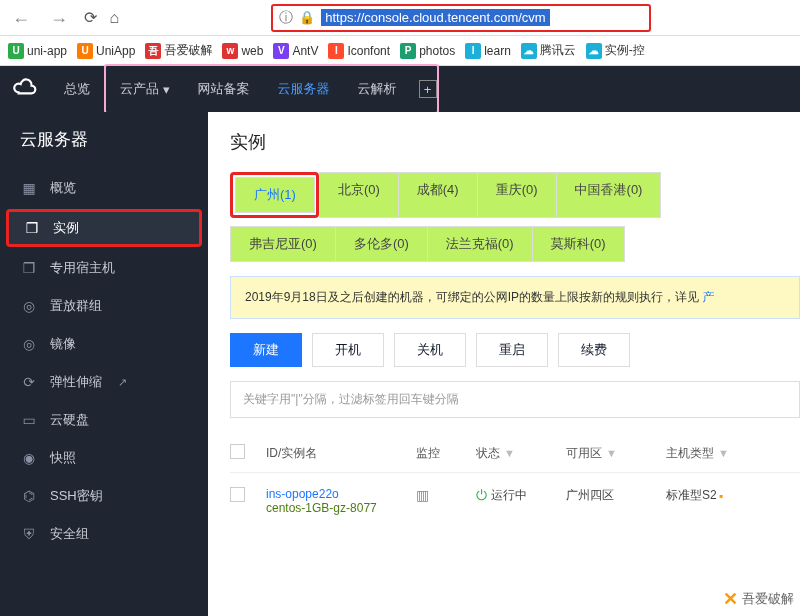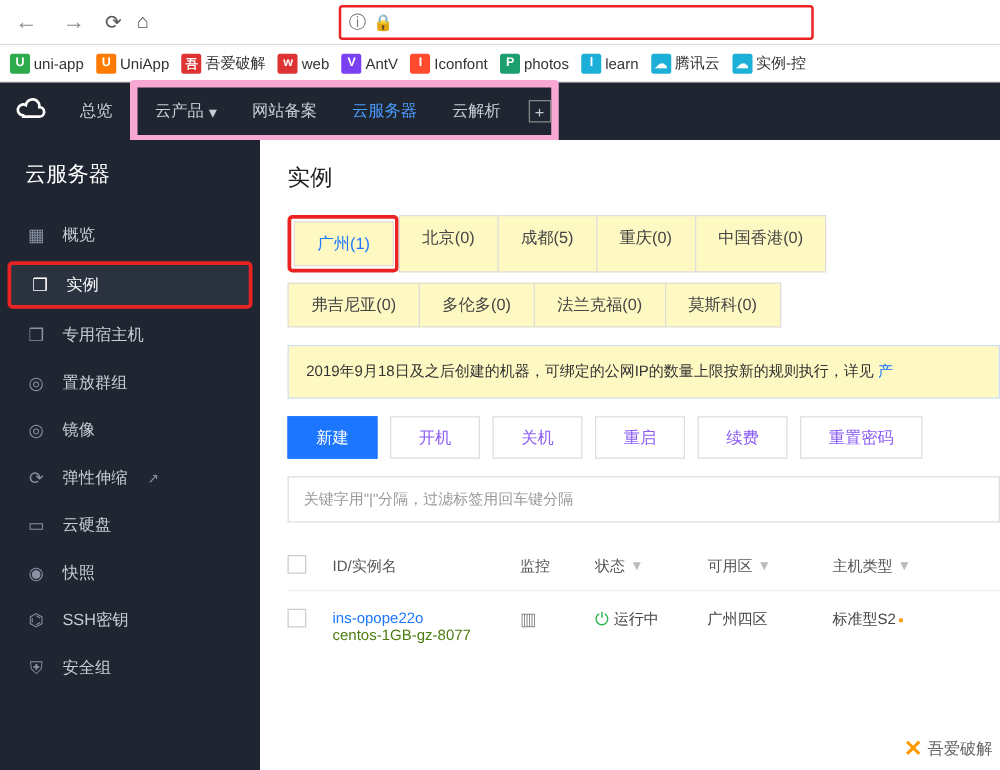--- a/index.html
+++ b/index.html
@@ -18,48 +18,48 @@
 .bookmarks { height: 30px; display: flex; align-items: center; padding: 0 8px; gap: 10px; border-bottom: 1px solid #ddd; font-size: 12px; }
 .bm { display: flex; align-items: center; gap: 3px; color: #333; }
 .bm .ic { width: 16px; height: 16px; border-radius: 2px; display: inline-flex; align-items: center; justify-content: center; font-size: 10px; color: #fff; font-weight: bold; }
 
 
 .top-nav { height: 46px; background: #1f2531; display: flex; align-items: center; color: #c8ccd4; font-size: 13px; }
 .cloud-logo { width: 50px; display: flex; justify-content: center; }
 .cloud-logo svg { width: 26px; height: 26px; }
 .nav-item { padding: 0 14px; height: 46px; display: flex; align-items: center; gap: 4px; }
 .nav-item.active { color: #4a9cff; }
-.nav-group { display: flex; border: 6px solid #f9a8d4; border-radius: 3px; height: 50px; align-items: center; }
+.nav-group { display: flex; border: 2px solid #f9a8d4; border-radius: 3px; height: 50px; align-items: center; }
 .plus-box { border: 1px solid #888; width: 18px; height: 18px; display: inline-flex; align-items: center; justify-content: center; margin-left: 8px; }
 
 .app { display: flex; height: calc(616px - 36px - 30px - 46px); }
 
 
 .sidebar { width: 208px; background: #1f2531; color: #c8ccd4; padding-top: 16px; }
 .sb-title { color: #fff; font-size: 17px; font-weight: 500; padding: 0 20px 18px; }
 .sb-item { display: flex; align-items: center; gap: 12px; padding: 10px 20px; font-size: 13px; }
 .sb-item.sel { background: #2b3240; color: #fff; border: 3px solid #e92222; border-radius: 4px; margin: 2px 6px; padding: 7px 14px; }
 .sb-item .ic { width: 18px; display: inline-flex; justify-content: center; color: #8a92a3; font-size: 14px; }
 .sb-item.sel .ic { color: #fff; }
 .ext-icon { font-size: 11px; color: #8a92a3; margin-left: 4px; }
 
 
 .main { flex: 1; background: #fff; padding: 18px 0 0 22px; overflow: hidden; position: relative; }
 .page-title { font-size: 18px; color: #222; margin-bottom: 18px; }
 
 .region-row { display: flex; gap: 0; margin-bottom: 8px; }
-.region-tab { border: 1px solid #ddd; padding: 8px 18px; font-size: 13px; color: #444; margin-right: -1px; background: #fef9c3; }
+.region-tab { border: 1px solid #ddd; padding: 8px 18px; font-size: 13px; color: #444; margin-right: -1px; background: #bef264; }
 .region-tab.active { color: #1c76ff; border: 1px solid #ddd; }
 .region-wrap-hl { border: 3px solid #e92222; border-radius: 4px; display: inline-block; padding: 2px; }
 
 .notice { background: #fef9c3; border: 1px solid #cde0ff; color: #333; padding: 12px 14px; font-size: 12px; margin: 14px 0; }
 .notice a { color: #1c76ff; }
 
 .actions { display: flex; gap: 10px; margin-bottom: 14px; }
-.btn { padding: 7px 22px; font-size: 13px; border: 1px solid #ddd; background: #fff; color: #8b5cf6; }
+.btn { padding: 7px 22px; font-size: 13px; border: 1px solid #ddd; background: #fff; color: #0f172a; }
 .btn.primary { background: #1c76ff; color: #fff; border-color: #1c76ff; }
 
 .filter-input { width: 100%; border: 1px solid #ddd; padding: 9px 12px; font-size: 12px; color: #999; margin-bottom: 16px; }
 
 .table { width: 100%; }
 .thead { display: flex; align-items: center; padding: 10px 0; border-bottom: 1px solid #eee; color: #555; font-size: 12px; }
 .th-check { width: 36px; }
 .th-check .cb, .td-check .cb { width: 15px; height: 15px; border: 1px solid #ccc; display: inline-block; }
 .th { display: flex; align-items: center; gap: 4px; }
 .th-name { width: 150px; }
@@ -87,20 +87,21 @@
 <body>
 
 <div class="browser-bar">
   <span class="nav-arrow">←</span>
   <span class="nav-arrow">→</span>
   <span class="reload-icon">⟳</span>
   <span class="home-icon">⌂</span>
   <div class="url-box">
     <span class="url-info">ⓘ</span>
     <span class="url-lock">🔒</span>
+    <span class="url-text">https://console.cloud.tencent.com/cvm</span>
   </div>
 </div>
 
 <div class="bookmarks" id="bookmarks">
     <div class="bm">
       <span class="ic" style="background:#2bab4a">U</span>
       <span>uni-app</span>
     </div>
     <div class="bm">
       <span class="ic" style="background:#ff7a00">U</span>
@@ -209,42 +210,41 @@
   </div>
 
   <div class="main">
     <div class="page-title">实例</div>
 
     <div class="region-row" id="regions1">
         <span class="region-wrap-hl">
           <div class="region-tab active">广州(1)</div>
         </span>
         <div class="region-tab">北京(0)</div>
-        <div class="region-tab">成都(5)</div>
+        <div class="region-tab">成都(4)</div>
         <div class="region-tab">重庆(0)</div>
         <div class="region-tab">中国香港(0)</div>
       </div>
     <div class="region-row" id="regions2">
         <div class="region-tab">弗吉尼亚(0)</div>
         <div class="region-tab">多伦多(0)</div>
         <div class="region-tab">法兰克福(0)</div>
         <div class="region-tab">莫斯科(0)</div>
       </div>
 
     <div class="notice">
       <span>2019年9月18日及之后创建的机器，可绑定的公网IP的数量上限按新的规则执行，详见 </span><a>产</a>
     </div>
 
     <div class="actions">
       <button class="btn primary">新建</button>
       <button class="btn">开机</button>
       <button class="btn">关机</button>
       <button class="btn">重启</button>
       <button class="btn">续费</button>
-      <button class="btn">重置密码</button>
     </div>
 
     <div class="filter-input">关键字用"|"分隔，过滤标签用回车键分隔</div>
 
     <div class="table">
       <div class="thead">
         <div class="th-check"><span class="cb"></span></div>
         <div class="th th-name">ID/实例名</div>
         <div class="th th-mon">监控</div>
         <div class="th th-stat">

